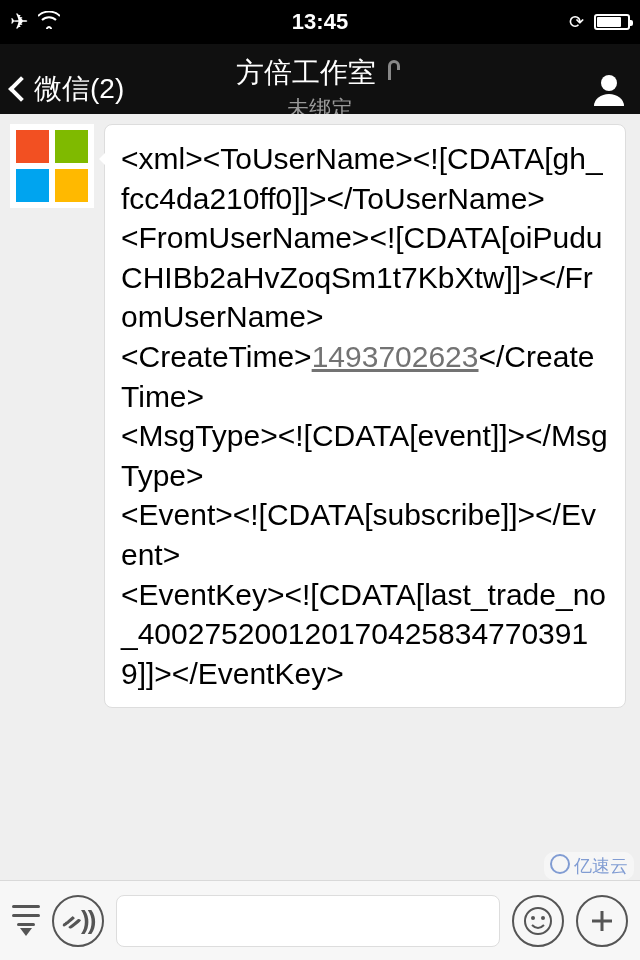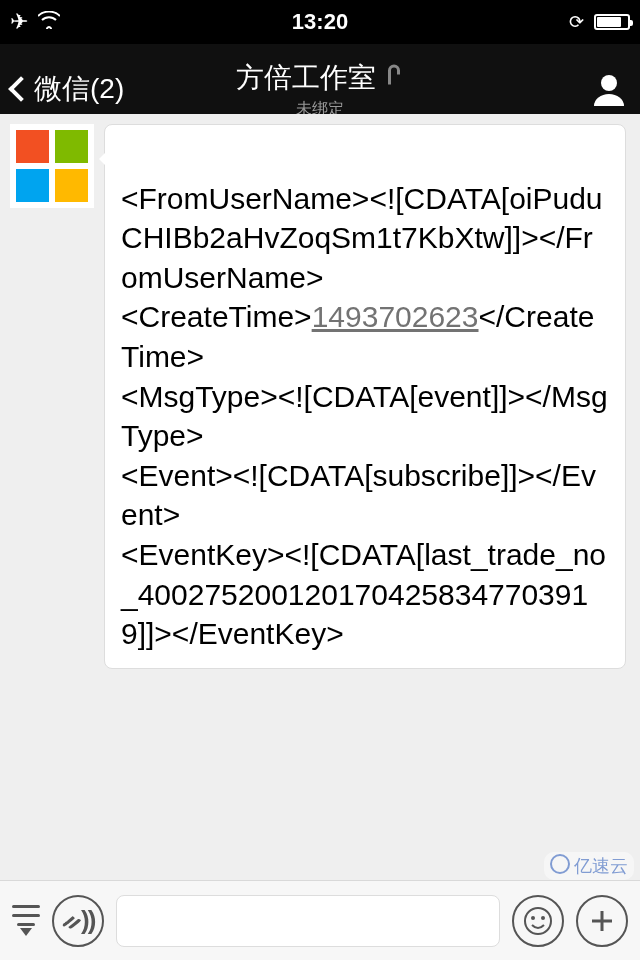--- a/index.html
+++ b/index.html
@@ -14,21 +14,21 @@
   .battery:after { content:""; position:absolute; right:-5px; top:4px; width:3px; height:6px; background:#fff; border-radius:0 2px 2px 0;}
   .battery-fill { position:absolute; left:1px; top:1px; bottom:1px; width: 75%; background:#fff; border-radius:1px;}
 
   
   .nav-bar { height: 90px; background: #101010; color: #fff; display:flex; align-items:center; justify-content:space-between; padding: 0 12px; position: relative;}
   .nav-left { display:flex; align-items:center; font-size: 28px; z-index: 2; white-space: nowrap;}
   .chevron-left { width: 18px; height: 18px; border-left: 4px solid #fff; border-bottom: 4px solid #fff; transform: rotate(45deg); margin-right: 4px; }
   .nav-title-wrap { position:absolute; left:50%; top:50%; transform: translate(-50%, -50%); text-align:center;}
   .nav-title-row { display:flex; align-items:center; justify-content:space-between; gap:8px;}
   .nav-title { font-size: 28px; font-weight: 500; white-space: nowrap;}
-  .nav-subtitle { font-size: 16px; color: #999; margin-top: 2px;}
+  .nav-subtitle { font-size: 22px; color: #999; margin-top: 2px;}
   .earphone { color:#777; font-size: 24px;}
   .nav-right { z-index:2; }
   .profile-icon svg { display:block; }
 
   
   .chat-area { position: absolute; top: 114px; bottom: 80px; left: 0; right: 0; background: #efefef; padding: 10px 14px 10px 10px; overflow: hidden;}
 
   .msg-row { display: flex; align-items: flex-start; gap: 10px;}
   .avatar { width: 84px; height: 84px; background:#fff; display:grid; grid-template-columns: 1fr 1fr; grid-template-rows: 1fr 1fr; gap:6px; padding:6px; flex-shrink:0;}
   .avatar div:nth-child(1){background:#f25022;}
@@ -61,21 +61,21 @@
 
 <div class="status-bar">
   <div class="status-left">
     <span>✈</span>
     <span>
       <svg width="22" height="18" viewBox="0 0 22 18">
           <path d="M11 16 a2 2 0 1 0 0.001 0 M4 9 a10 10 0 0 1 14 0 M0 5 a16 16 0 0 1 22 0" stroke="#fff" stroke-width="2" fill="none"></path>
         </svg>
     </span>
   </div>
-  <div class="status-center">13:20</div>
+  <div class="status-center">13:45</div>
   <div class="status-right">
     <span style="font-size:18px;">⟳</span>
     <span class="battery">
         <span class="battery-fill"></span>
       </span>
   </div>
 </div>
 
 <div class="nav-bar">
   <div class="nav-left">
@@ -105,21 +105,21 @@
 
 <div class="chat-area">
   <div class="msg-row">
     <div class="avatar">
       <div></div>
         <div></div>
         <div></div>
         <div></div>
     </div>
     <div class="bubble">
-      <br>
+      <span>&lt;xml&gt;&lt;ToUserName&gt;&lt;![CDATA[gh_fcc4da210ff0]]&gt;&lt;/ToUserName&gt;</span><br>
       <span>&lt;FromUserName&gt;&lt;![CDATA[oiPuduCHIBb2aHvZoqSm1t7KbXtw]]&gt;&lt;/FromUserName&gt;</span><br>
       <span>&lt;CreateTime&gt;</span><span class="numlink">1493702623</span><span>&lt;/CreateTime&gt;</span><br>
       <span>&lt;MsgType&gt;&lt;![CDATA[event]]&gt;&lt;/MsgType&gt;</span><br>
       <span>&lt;Event&gt;&lt;![CDATA[subscribe]]&gt;&lt;/Event&gt;</span><br>
       <span>&lt;EventKey&gt;&lt;![CDATA[last_trade_no_4002752001201704258347703919]]&gt;&lt;/EventKey&gt;</span><br>
     </div>
   </div>
 </div>
 
 <div class="watermark">

